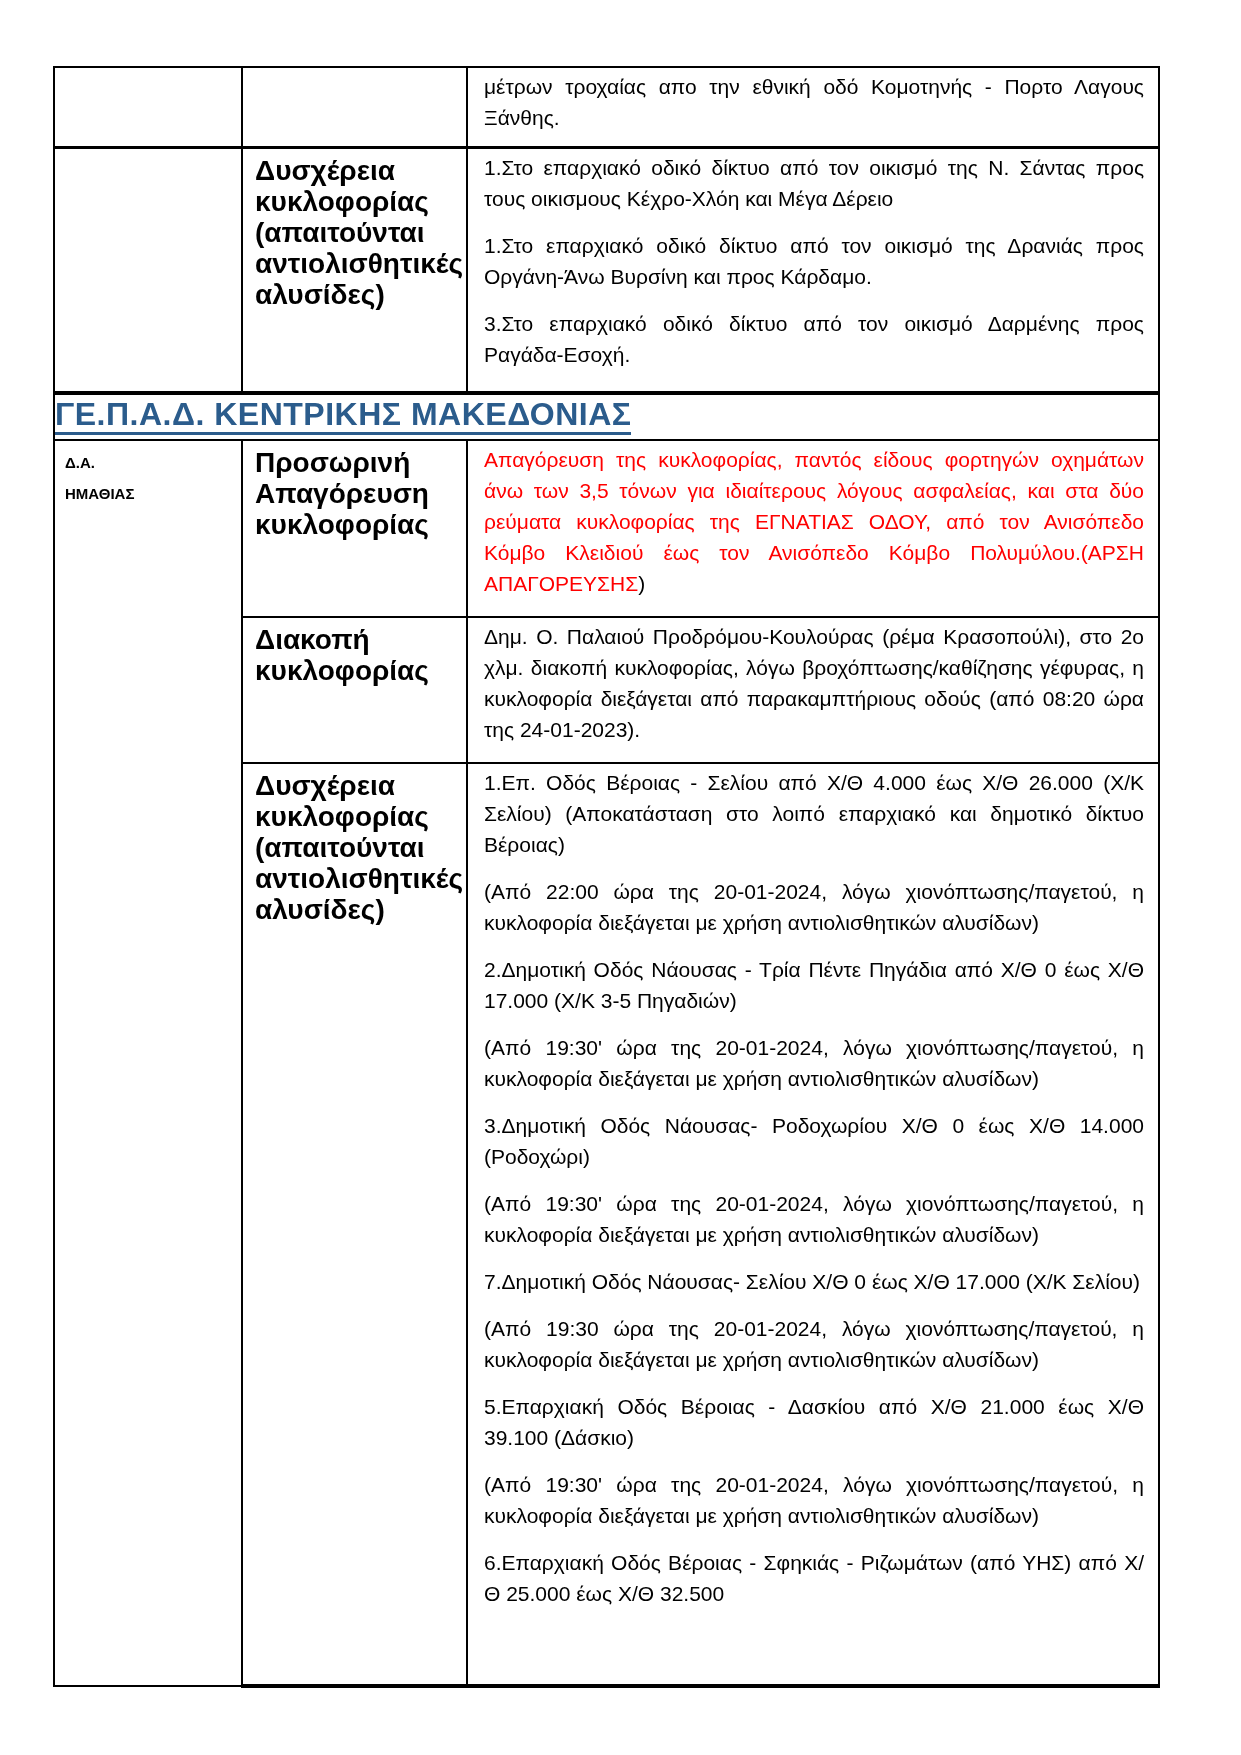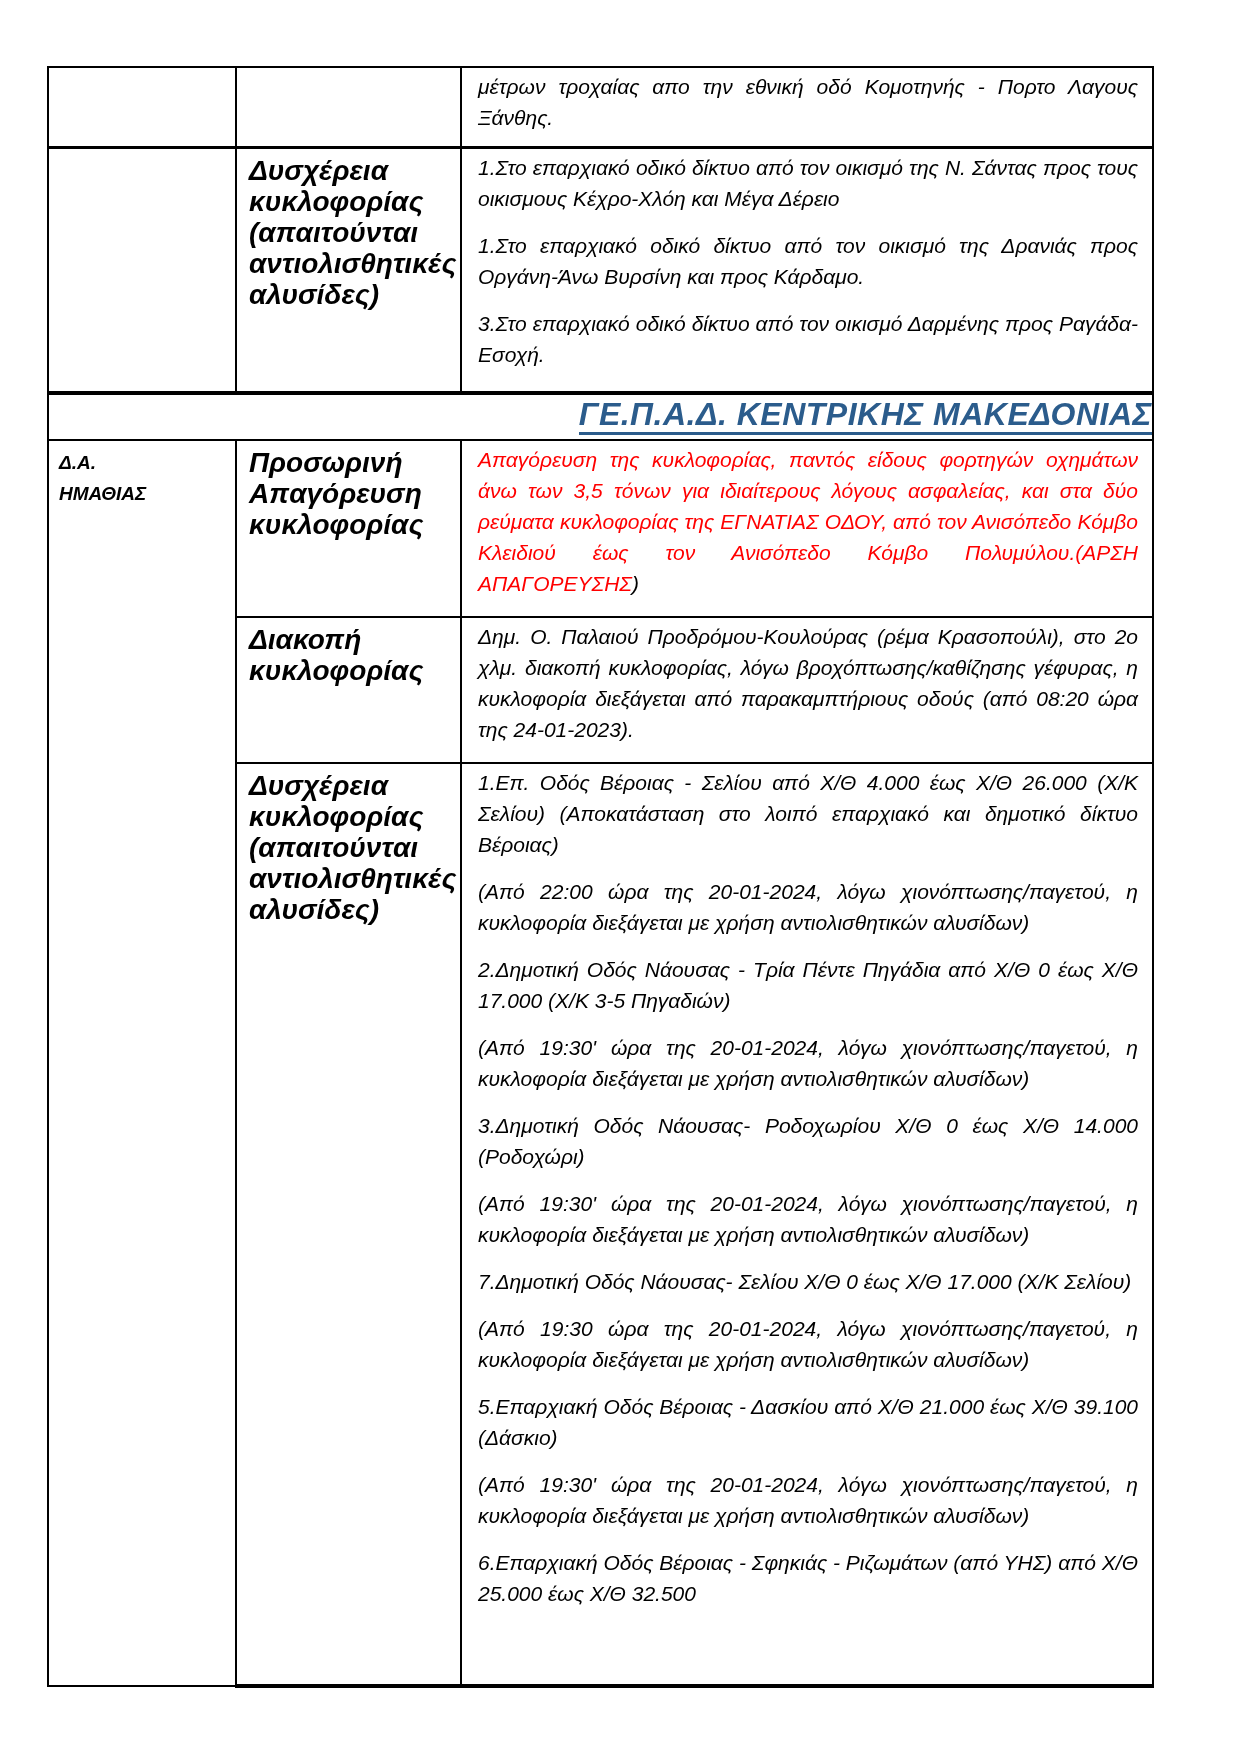--- a/index.html
+++ b/index.html
@@ -13,25 +13,24 @@
   html,body{background:#ffffff;}
   body{
     width:1241px;height:1755px;
     font-family:"Liberation Sans","DejaVu Sans",sans-serif;
     color:var(--ink);
     position:relative;
     overflow:hidden;
   }
   .page{position:absolute;left:0;top:0;width:1241px;height:1755px;background:var(--paper);}
   table.doc-table{
-    position:absolute;left:47px;top:66px;
+    position:absolute;left:53px;top:66px;
     width:1105px;
     border-collapse:collapse;
     table-layout:fixed;
-    font-style:italic;
   }
   col.c1{width:188px;}
   col.c2{width:225px;}
   col.c3{width:692px;}
   td{
     border:2px solid var(--border);
     vertical-align:top;
     overflow:hidden;
   }
   
@@ -39,43 +38,43 @@
   tr.r1{height:246px;}
   tr.r2{height:42px;}
   tr.r3{height:177px;}
   tr.r4{height:146px;border-radius:29px;}
   tr.r5{height:923px;}
   
   tr.r0 td{border-bottom-width:3px;}
   tr.r2 td{border-top-width:4px;border-bottom-width:2px;}
   tr.r5 td{border-bottom-width:4px;}
   .region-cell{
-    font-weight:bold;font-size:19px;line-height:31px;
+    font-weight:bold;font-size:15px;line-height:31px;
     padding:6px 8px 6px 10px;white-space:pre-line;
   }
   .category-cell{
     font-weight:bold;font-size:28px;line-height:31px;
     padding:6px 8px 6px 12px;white-space:pre-line;
   }
   .details-cell{
     font-size:21px;line-height:31px;
     padding:1px 14px 4px 16px;
   }
   .para{
     text-align:justify;
     margin:0;
     margin-top:16px;
   }
   .para:first-child{margin-top:2px;}
   .seg-black{color:var(--ink);}
   .seg-red{color:var(--red);}
   .section-header-cell{
-    text-align:right;
+    text-align:left;
     vertical-align:middle;
-    padding:2px 0 4px 0;
+    padding:2px 15px 4px 0;
   }
   .section-title{
     display:inline-block;
     color:var(--blue);
     font-weight:bold;
     font-size:32px;
     line-height:34px;
     letter-spacing:0.5px;
     border-bottom:3px solid var(--blue);
     padding-bottom:1px;

